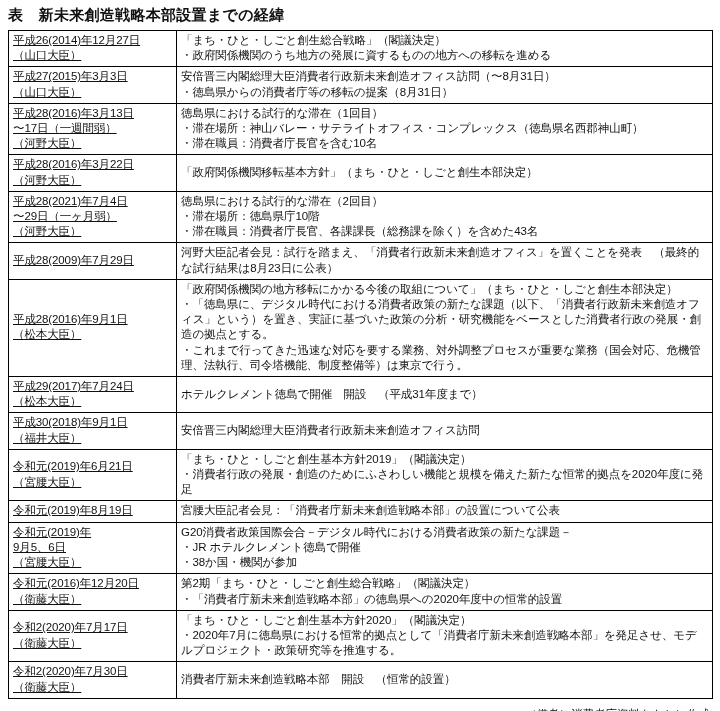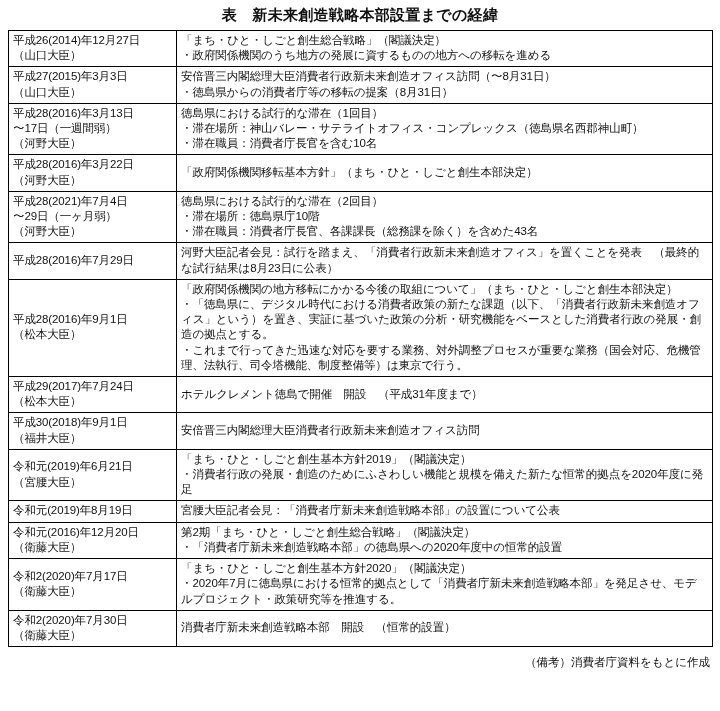--- a/index.html
+++ b/index.html
@@ -18,21 +18,21 @@
 
   .page {
     position: relative;
     width: 720px;
     height: 711px;
     box-sizing: border-box;
     padding: 0 8px;
   }
 
   .table-title {
-    text-align: center;
+    text-align: left;
     font-size: 15px;
     font-weight: bold;
     letter-spacing: 0.02em;
     line-height: 20px;
     padding-top: 5px;
     padding-bottom: 5px;
     color: #111111;
   }
 
   table.history {
@@ -50,20 +50,21 @@
     vertical-align: middle;
     padding: 2px 4px 3px 4px;
     font-size: 11.5px;
     line-height: 15.2px;
     color: #111111;
   }
 
   td.date-cell {
     white-space: pre-line;
     letter-spacing: -0.01em;
+    text-decoration: underline;
   }
 
   td.detail-cell {
     white-space: pre-line;
     letter-spacing: -0.005em;
   }
 
   .note {
     text-align: right;
     font-size: 11.5px;
@@ -114,21 +115,21 @@
         </tr>
         <tr>
           <td class="date-cell">平成28(2021)年7月4日
 〜29日（一ヶ月弱）
 （河野大臣）</td>
           <td class="detail-cell">徳島県における試行的な滞在（2回目）
 ・滞在場所：徳島県庁10階
 ・滞在職員：消費者庁長官、各課課長（総務課を除く）を含めた43名</td>
         </tr>
         <tr>
-          <td class="date-cell">平成28(2016)年7月29日</td>
+          <td class="date-cell">平成28(2009)年7月29日</td>
           <td class="detail-cell">河野大臣記者会見：試行を踏まえ、「消費者行政新未来創造オフィス」を置くことを発表　（最終的な試行結果は8月23日に公表）</td>
         </tr>
         <tr>
           <td class="date-cell">平成28(2016)年9月1日
 （松本大臣）</td>
           <td class="detail-cell">「政府関係機関の地方移転にかかる今後の取組について」（まち・ひと・しごと創生本部決定）
 ・「徳島県に、デジタル時代における消費者政策の新たな課題（以下、「消費者行政新未来創造オフィス」という）を置き、実証に基づいた政策の分析・研究機能をベースとした消費者行政の発展・創造の拠点とする。
 ・これまで行ってきた迅速な対応を要する業務、対外調整プロセスが重要な業務（国会対応、危機管理、法執行、司令塔機能、制度整備等）は東京で行う。</td>
         </tr>
         <tr>
@@ -145,20 +146,28 @@
           <td class="date-cell">令和元(2019)年6月21日
 （宮腰大臣）</td>
           <td class="detail-cell">「まち・ひと・しごと創生基本方針2019」（閣議決定）
 ・消費者行政の発展・創造のためにふさわしい機能と規模を備えた新たな恒常的拠点を2020年度に発足</td>
         </tr>
         <tr>
           <td class="date-cell">令和元(2019)年8月19日</td>
           <td class="detail-cell">宮腰大臣記者会見：「消費者庁新未来創造戦略本部」の設置について公表</td>
         </tr>
         <tr>
+          <td class="date-cell">令和元(2019)年
+9月5、6日
+（宮腰大臣）</td>
+          <td class="detail-cell">G20消費者政策国際会合－デジタル時代における消費者政策の新たな課題－
+・JR ホテルクレメント徳島で開催
+・38か国・機関が参加</td>
+        </tr>
+        <tr>
           <td class="date-cell">令和元(2016)年12月20日
 （衛藤大臣）</td>
           <td class="detail-cell">第2期「まち・ひと・しごと創生総合戦略」（閣議決定）
 ・「消費者庁新未来創造戦略本部」の徳島県への2020年度中の恒常的設置</td>
         </tr>
         <tr>
           <td class="date-cell">令和2(2020)年7月17日
 （衛藤大臣）</td>
           <td class="detail-cell">「まち・ひと・しごと創生基本方針2020」（閣議決定）
 ・2020年7月に徳島県における恒常的拠点として「消費者庁新未来創造戦略本部」を発足させ、モデルプロジェクト・政策研究等を推進する。</td>

